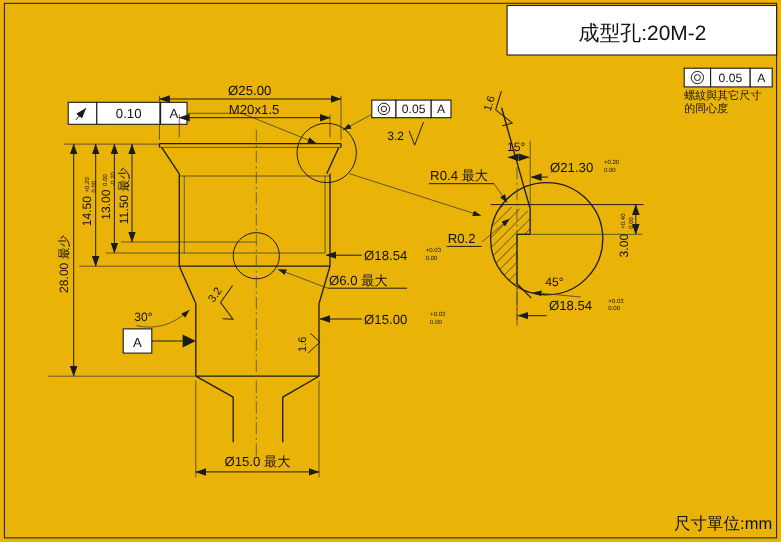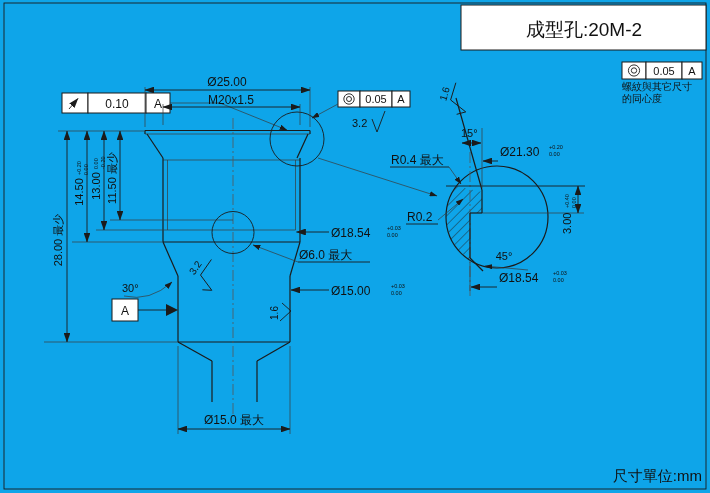--- a/index.html
+++ b/index.html
@@ -1,16 +1,16 @@
 <!DOCTYPE html>
 <html><head>
 <meta charset="utf-8">
 <style>
   html,body{margin:0;padding:0;background:#e8e8e8;}
-  #stage{position:relative;width:710px;height:493px;background:#0ea5e9;overflow:hidden;
+  #stage{position:relative;width:710px;height:493px;background:#eab308;overflow:hidden;
          font-family:"Liberation Sans","DejaVu Sans",sans-serif;}
   svg text{fill:#111;font-family:"Liberation Sans","DejaVu Sans",sans-serif;}
   .t19{font-size:19px;} .t15{font-size:15px;} .t12{font-size:12px;} .t11{font-size:11px;}
   .t10{font-size:10px;} .t55{font-size:5.5px;}
   .part{stroke:#1b1b1b;stroke-width:1.2;fill:none;}
   .med{stroke:#1b1b1b;stroke-width:0.9;fill:none;}
   .thin{stroke:#3a3a3a;stroke-width:0.7;fill:none;}
   .dim{stroke:#1b1b1b;stroke-width:0.9;fill:none;}
   .cl{stroke:#555;stroke-width:0.8;fill:none;stroke-dasharray:11 3 2 3;}
   .box{stroke:#1b1b1b;stroke-width:1;fill:#fff;}

